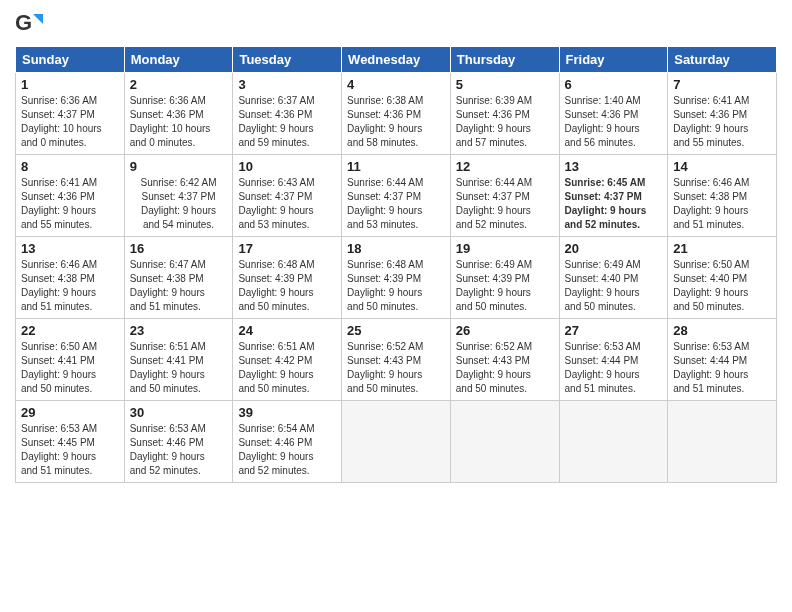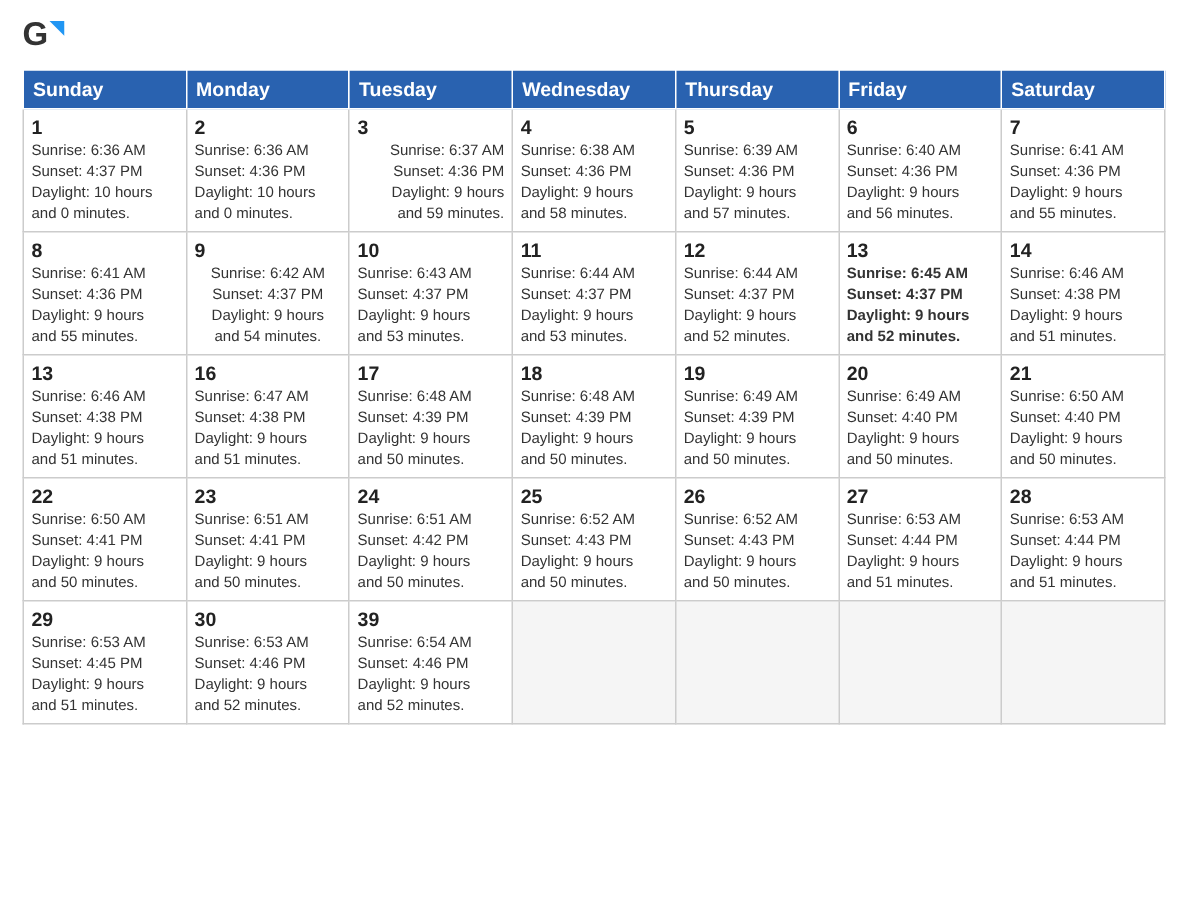--- a/index.html
+++ b/index.html
@@ -127,42 +127,42 @@
         </td>
         <td>
           <span class="day-num">2</span>
           <div class="day-info" style="white-space: pre-line;">Sunrise: 6:36 AM
 Sunset: 4:36 PM
 Daylight: 10 hours
 and 0 minutes.</div>
         </td>
         <td>
           <span class="day-num">3</span>
-          <div class="day-info" style="white-space: pre-line; text-align: right;">Sunrise: 6:37 AM
+          <div class="day-info" style="white-space: pre-line;">Sunrise: 6:37 AM
 Sunset: 4:36 PM
 Daylight: 9 hours
 and 59 minutes.</div>
         </td>
         <td>
           <span class="day-num">4</span>
           <div class="day-info" style="white-space: pre-line;">Sunrise: 6:38 AM
 Sunset: 4:36 PM
 Daylight: 9 hours
 and 58 minutes.</div>
         </td>
         <td>
           <span class="day-num">5</span>
           <div class="day-info" style="white-space: pre-line;">Sunrise: 6:39 AM
 Sunset: 4:36 PM
 Daylight: 9 hours
 and 57 minutes.</div>
         </td>
         <td>
           <span class="day-num">6</span>
-          <div class="day-info" style="white-space: pre-line;">Sunrise: 6:40 AM
+          <div class="day-info" style="white-space: pre-line;">Sunrise: 1:40 AM
 Sunset: 4:36 PM
 Daylight: 9 hours
 and 56 minutes.</div>
         </td>
         <td>
           <span class="day-num">7</span>
           <div class="day-info" style="white-space: pre-line;">Sunrise: 6:41 AM
 Sunset: 4:36 PM
 Daylight: 9 hours
 and 55 minutes.</div>

